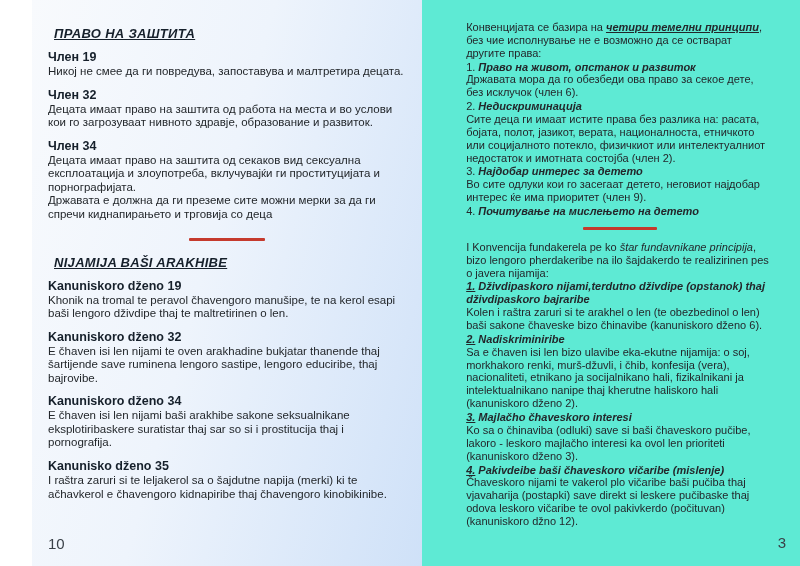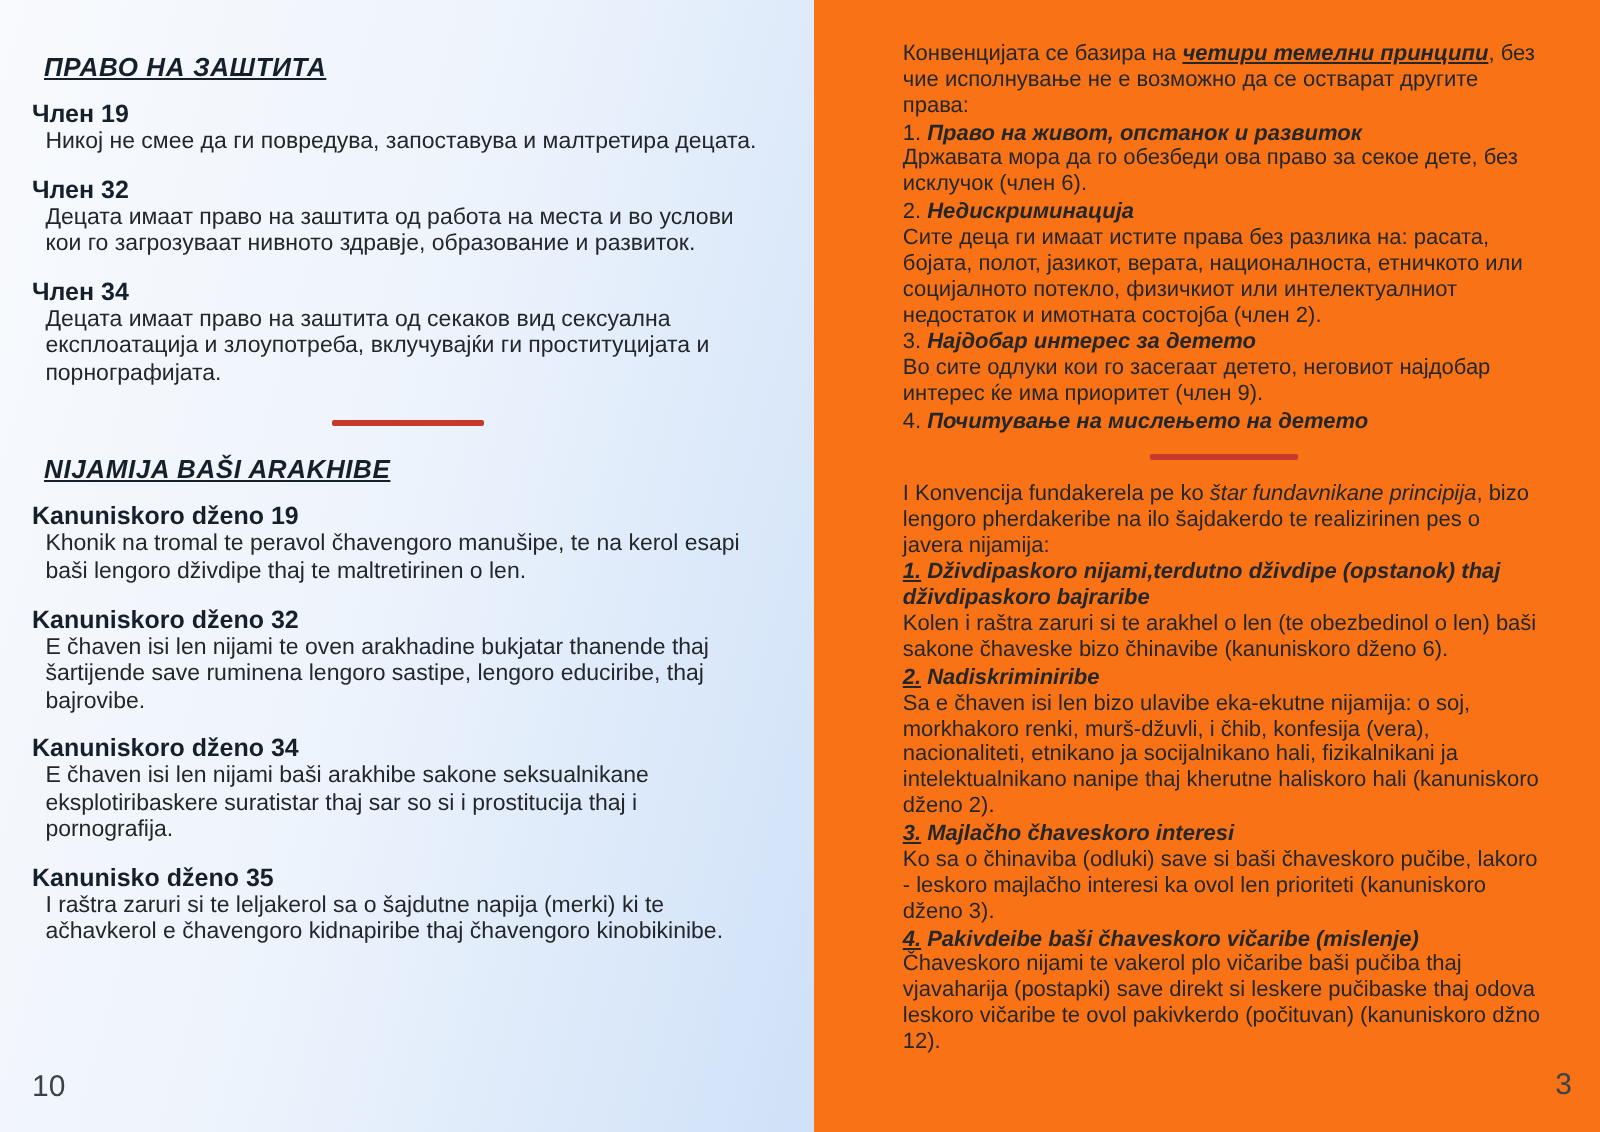--- a/index.html
+++ b/index.html
@@ -10,20 +10,21 @@
     overflow: hidden;
   }
   .spread { display: flex; width: 800px; height: 566px; }
   .page { position: relative; height: 566px; }
 
   
   .page-left {
     width: 416px;
     background: linear-gradient(105deg, #f8fafd 0%, #eef4fc 45%, #cfe1f8 100%);
     padding: 26px 16px 0 16px;
+    margin-left: 32px;
   }
   .doc-h1 {
     font-size: 13px;
     font-weight: bold;
     font-style: italic;
     text-decoration: underline;
     letter-spacing: .3px;
     color: #16202b;
     margin: 0 0 2px 6px;
   }
@@ -52,21 +53,21 @@
     bottom: 14px;
     font-size: 15px;
     color: #3a4148;
   }
   .pagenum-left { left: 16px; }
   .pagenum-right { right: 14px; }
 
   
   .page-right {
     width: 400px;
-    background: #f97316;
+    background: #5eead4;
     padding: 21px 27px 0 44px;
     font-size: 11px;
     line-height: 1.17;
   }
   .intro { margin: 0 0 1px 0; }
   .emph { font-weight: normal; font-style: italic; }
   .emph-u { font-weight: bold; font-style: italic; text-decoration: underline; }
   .item-title { font-weight: bold; font-style: italic; margin: 0; }
   .item-title .t { }
   .item-title .num { margin-right: 3px; }
@@ -94,20 +95,21 @@
       <div class="sec-title">Член 32</div>
       <p class="sec-body">Децата имаат право на заштита од работа на места и во услови кои го загрозуваат нивното здравје, образование и развиток.</p>
     </div>
 
     <div class="sec">
       <div class="sec-title">Член 34</div>
       <p class="sec-body">Децата имаат право на заштита од секаков вид сексуална експлоатација и злоупотреба, вклучувајќи ги проституцијата и порнографијата.</p>
     </div>
 
     <div class="sec">
+      <p class="sec-body">Државата е должна да ги преземе сите можни мерки за да ги спречи киднапирањето и трговија со деца</p>
     </div>
 
     <div class="divider"></div>
 
     <h1 class="doc-h1 h1-rm">NIJAMIJA BAŠI ARAKHIBE</h1>
 
     <div class="sec">
       <div class="sec-title">Kanuniskoro dženo 19</div>
       <p class="sec-body">Khonik na tromal te peravol čhavengoro manušipe, te na kerol esapi baši lengoro dživdipe thaj te maltretirinen o len.</p>
     </div>

